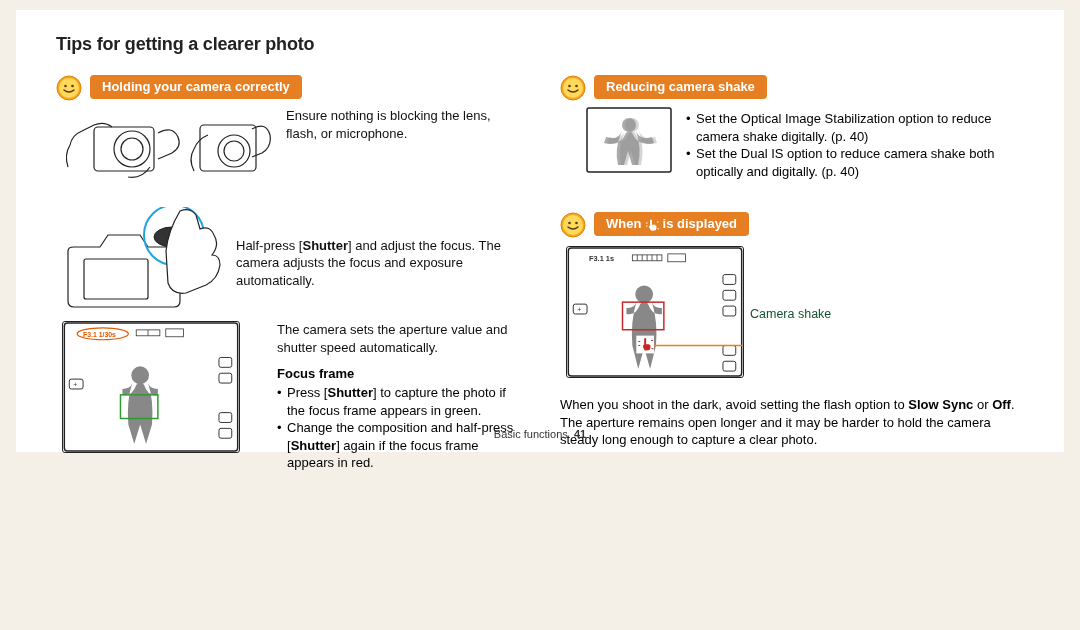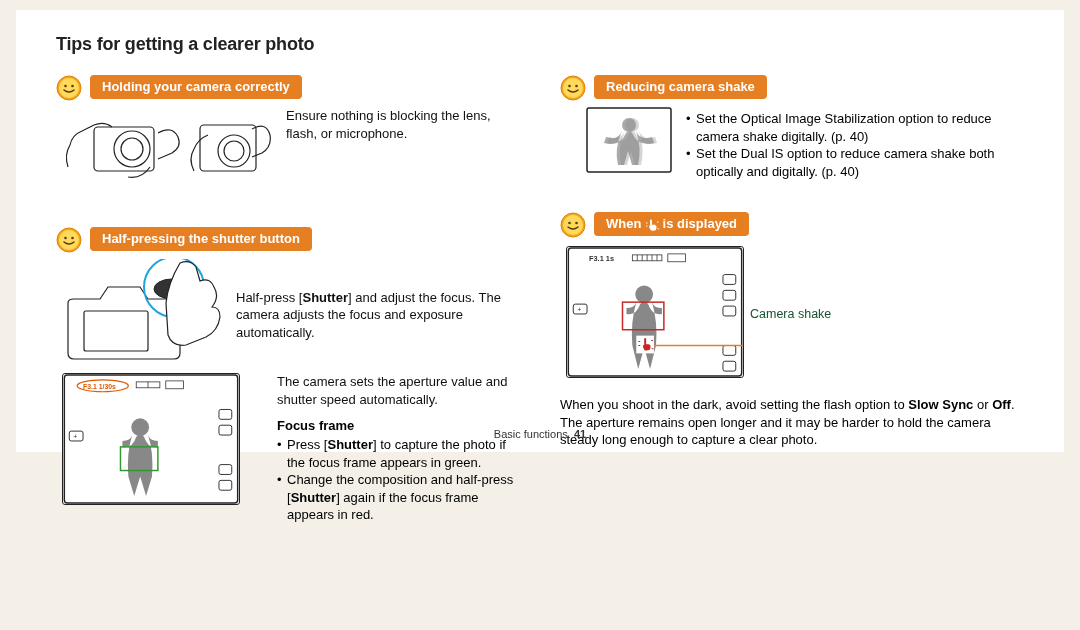--- a/index.html
+++ b/index.html
@@ -175,32 +175,20 @@
               <circle cx="44" cy="44" r="16"></circle>
               <circle cx="44" cy="44" r="10"></circle>
               <path d="M4 64 Q-2 52 4 42 Q8 32 18 28"></path>
               <path d="M62 22 Q76 14 80 28 Q82 40 72 46 L62 50"></path>
             </g>
           </svg>
         </div>
         <div class="text-block body-text">Ensure nothing is blocking the lens, flash, or microphone.</div>
       </div>
 
-      <div class="section half-press-block">
-        <div class="icon-wrap">
-          <svg class="smiley-svg" width="26" height="26" viewBox="0 0 26 26">
-            <circle cx="13" cy="13" r="12" fill="#f6a61a" stroke="#e0820a" stroke-width="1"></circle>
-            <circle cx="13" cy="13" r="10" fill="#ffd95b"></circle>
-            <circle cx="9.5" cy="11" r="1.3" fill="#5a3a10"></circle>
-            <circle cx="16.5" cy="11" r="1.3" fill="#5a3a10"></circle>
-            <path d="M8 15 Q13 19 18 15" stroke="#5a3a10" stroke-width="1.5" fill="none" stroke-linecap="round"></path>
-          </svg>
-        </div>
-        <div class="heading-pill">Half-pressing the shutter button</div>
-      </div>
 
       <div class="content-row" style="align-items:center;">
         <div class="illus">
           <svg width="160" height="108" viewBox="0 0 160 108">
 
             <g stroke="#222" stroke-width="1.2" fill="#fff">
               <path d="M6 44 L6 94 Q6 100 12 100 L112 100 Q118 100 118 94 L118 44 Q118 40 112 40 L86 40 L78 28 L46 28 L38 40 L12 40 Q6 40 6 44 Z"></path>
               <rect x="22" y="52" width="64" height="40" rx="2"></rect>
             </g>
 

